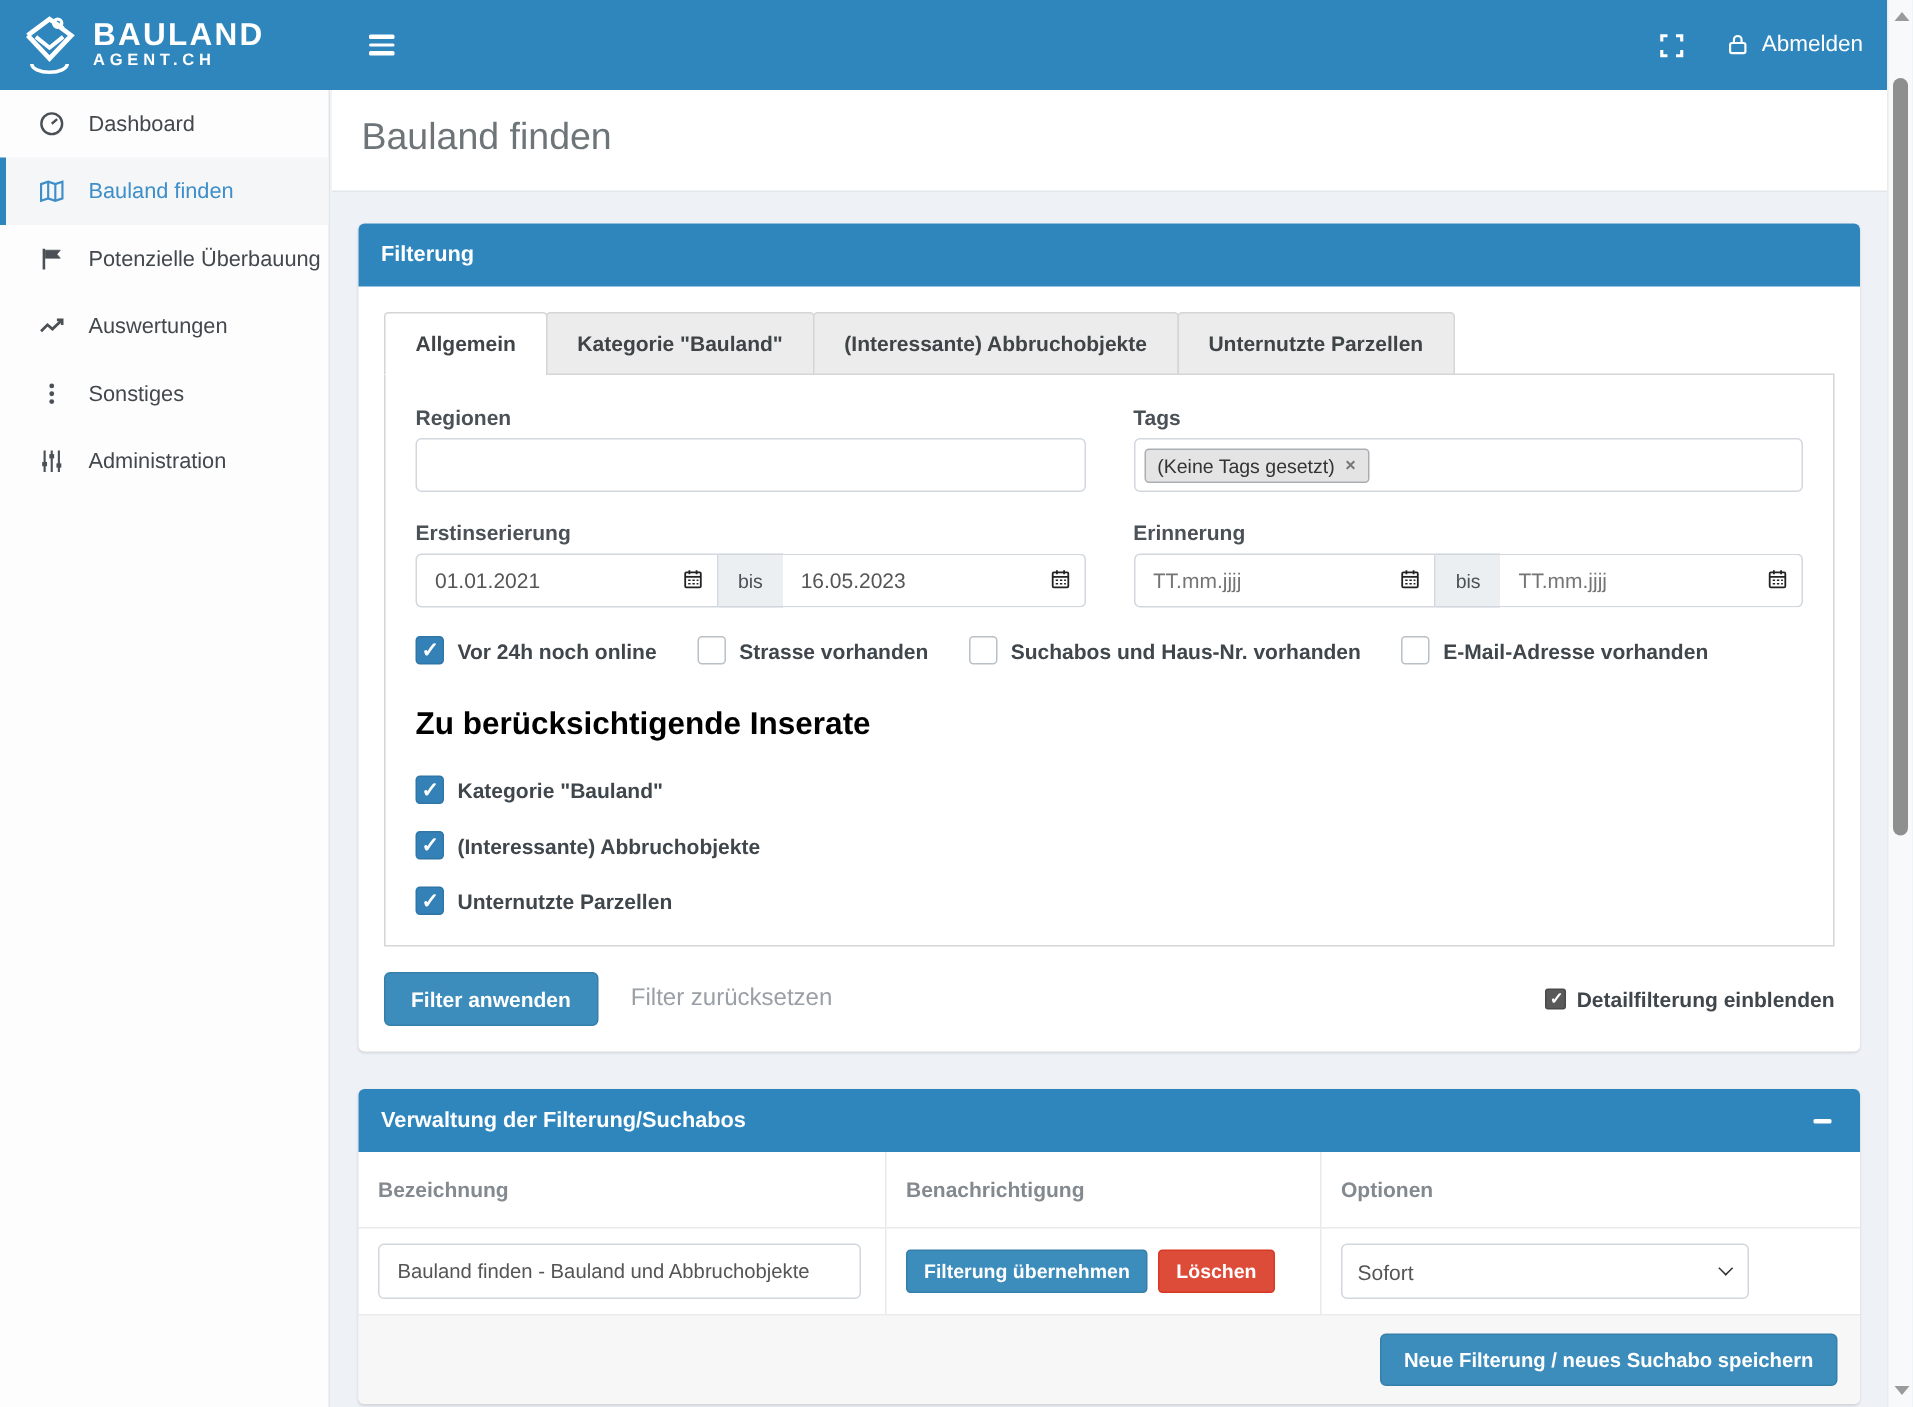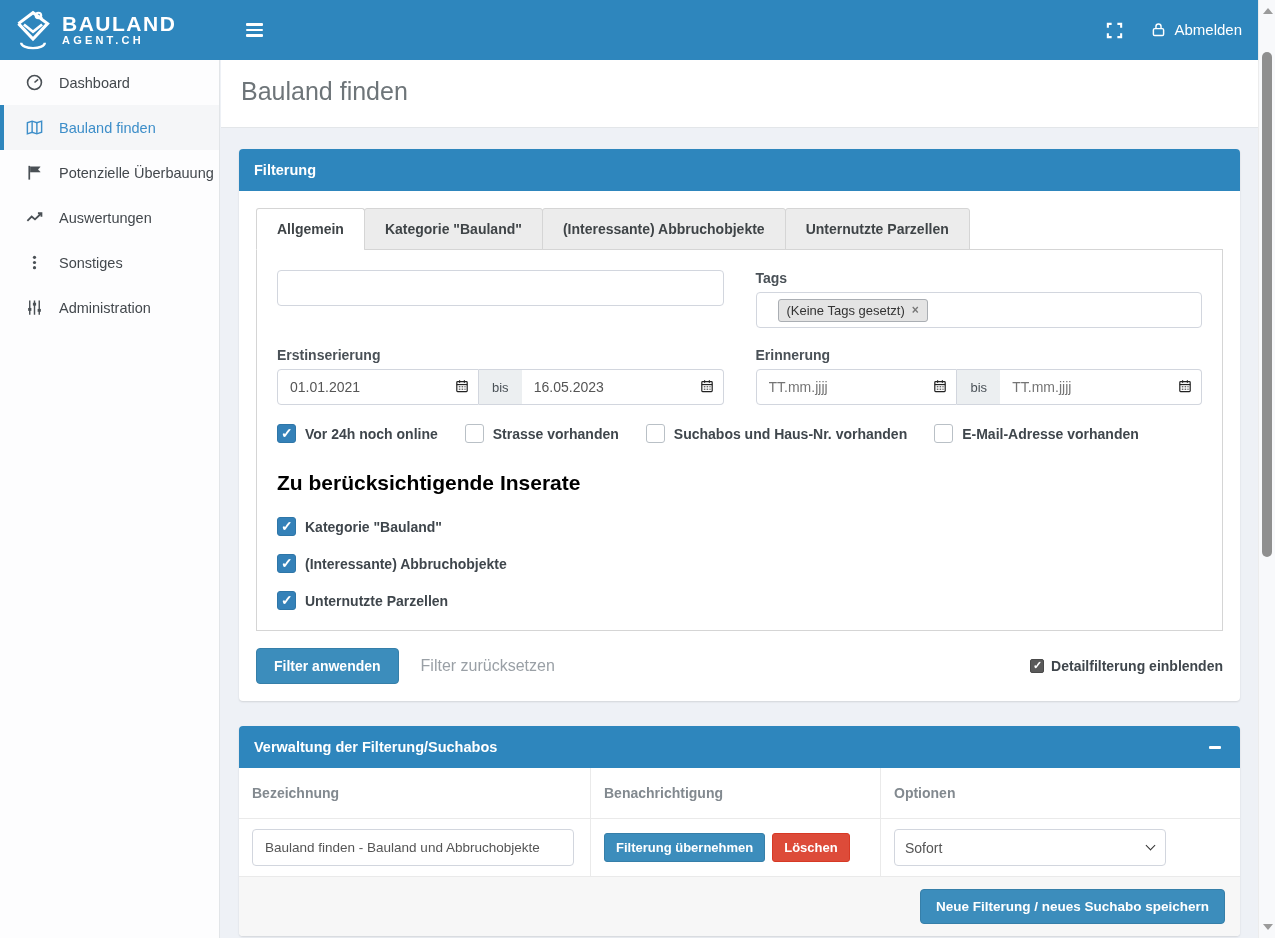--- a/index.html
+++ b/index.html
@@ -65,21 +65,21 @@
   .tab-panel { border:1px solid #d5d5d5; margin-top:-1px; background:#fff; padding:20px; }
 
   .form-row { display:flex; gap:32px; margin-bottom:19px; }
   .form-col { flex:1; min-width:0; }
   .flabel { display:block; font-size:14px; font-weight:bold; color:#4a5157; margin-bottom:6px; }
   .tinput {
     width:100%; height:36px; border:1px solid #d2d6de; border-radius:4px;
     padding:0 12px; font-size:14px; color:#555; font-family:inherit; background:#fff;
   }
   .tinput::placeholder { color:#999; }
-  .tags-box { width:100%; height:36px; border:1px solid #d2d6de; border-radius:4px; display:flex; align-items:center; padding:0 21px; background:#fff; }
+  .tags-box { width:100%; height:36px; border:1px solid #d2d6de; border-radius:4px; display:flex; align-items:center; padding:0 6px; background:#fff; }
   .chip { background:#e4e4e4; border:1px solid #aaaeb3; border-radius:3px; padding:3px 8px; font-size:13px; color:#333; display:flex; align-items:center; gap:7px; }
   .chip .x { color:#777; font-weight:bold; cursor:pointer; font-size:12px; line-height:1; }
 
   .dgroup { display:flex; width:100%; }
   .dcell { position:relative; flex:1; }
   .dcell input { width:100%; height:36px; border:1px solid #d2d6de; padding:0 30px 0 12px; font-size:14px; color:#555; font-family:inherit; }
   .dcell.first input { border-radius:4px 0 0 4px; }
   .dcell.last input { border-radius:0 4px 4px 0; border-left:none; }
   .dcell .cal { position:absolute; right:9px; top:9px; color:#222; pointer-events:none; }
   .bis-addon {
@@ -250,20 +250,21 @@
       <div class="card-body">
         <div class="tabs">
           <div class="tab active">Allgemein</div>
           <div class="tab">Kategorie "Bauland"</div>
           <div class="tab">(Interessante) Abbruchobjekte</div>
           <div class="tab">Unternutzte Parzellen</div>
         </div>
         <div class="tab-panel">
           <div class="form-row">
             <div class="form-col">
+              <label class="flabel">Regionen</label>
               <input class="tinput" type="text" style="">
             </div>
             <div class="form-col">
               <label class="flabel">Tags</label>
               <div class="tags-box">
                 <span class="chip">
                   <span>(Keine Tags gesetzt)</span>
                   <span class="x">×</span>
                 </span>
               </div>

